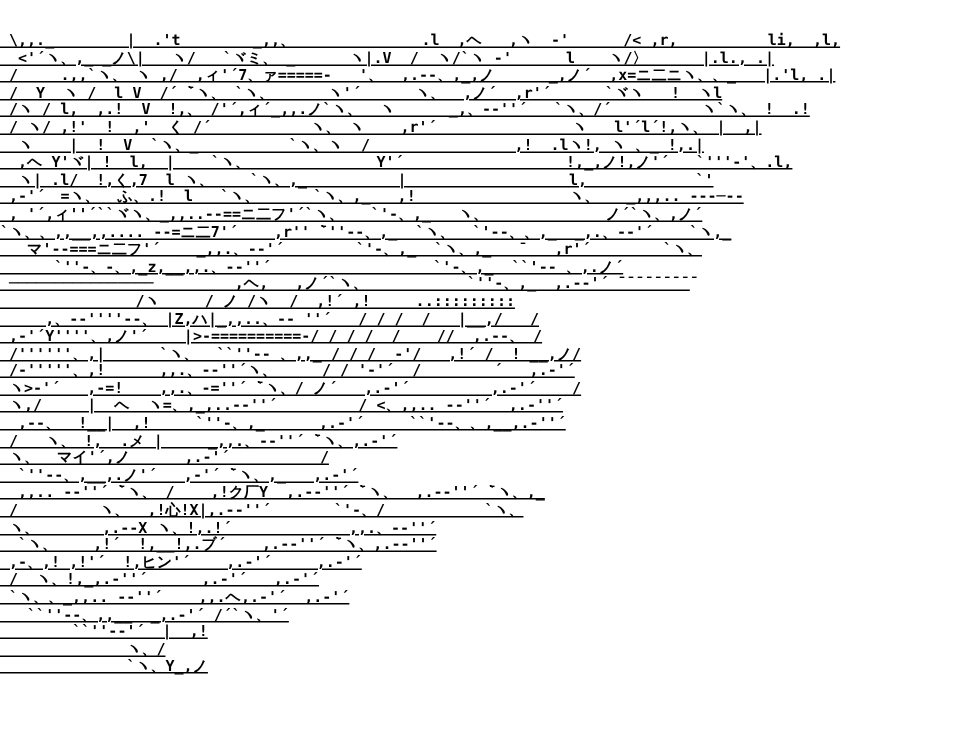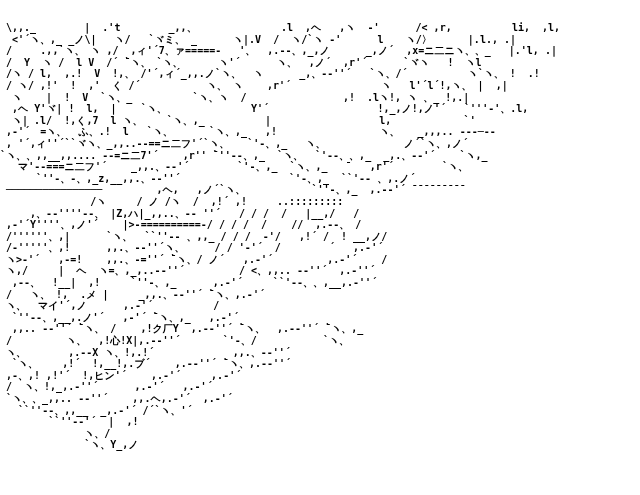--- a/index.html
+++ b/index.html
@@ -24,20 +24,21 @@
     color: #000000;
     background: transparent;
     font-family: "DejaVu Sans Mono", "Liberation Mono", monospace;
     font-size: 10px;
     line-height: 11.6px;
     letter-spacing: 0px;
     white-space: pre;
     font-weight: 700;
     -webkit-font-smoothing: none;
     text-rendering: optimizeSpeed;
+    text-decoration: underline;
   }
 </style>
 </head>
 <body>
 
 <div id="aa-canvas" style="width: 640px; height: 495px; background: rgb(255, 255, 255);">
   <pre id="aa-art" style="font-size: 10px; line-height: 11.6px; color: rgb(0, 0, 0);"> \,,._        |  .'t        _,,、              .l  ,ヘ   ,ヽ  -'      /&lt; ,r,          li,  ,l,
   &lt;'´ヽ、,_ _ノ\|   ヽ/   `ヾミ、 _      ヽ|.V  /  ヽ/`ヽ ‐'      l ゝ ヽ/〉      |.l., .|
  /   ゝ.,,`ヽ、 ヽ ,/  ,ィ'´7、ァ=====-   '、  ,.-‐、,_,ノ      _,ノ´  ,x=ニ二ニヽ、、_   |.'l, .|
  /  Y  ヽ /  l V  /´ ̄`ヽ、 `ヽ、      ヽ'´      ヽ、  ,ノ´  ,r'´      `ヾヽ   !  ヽl

